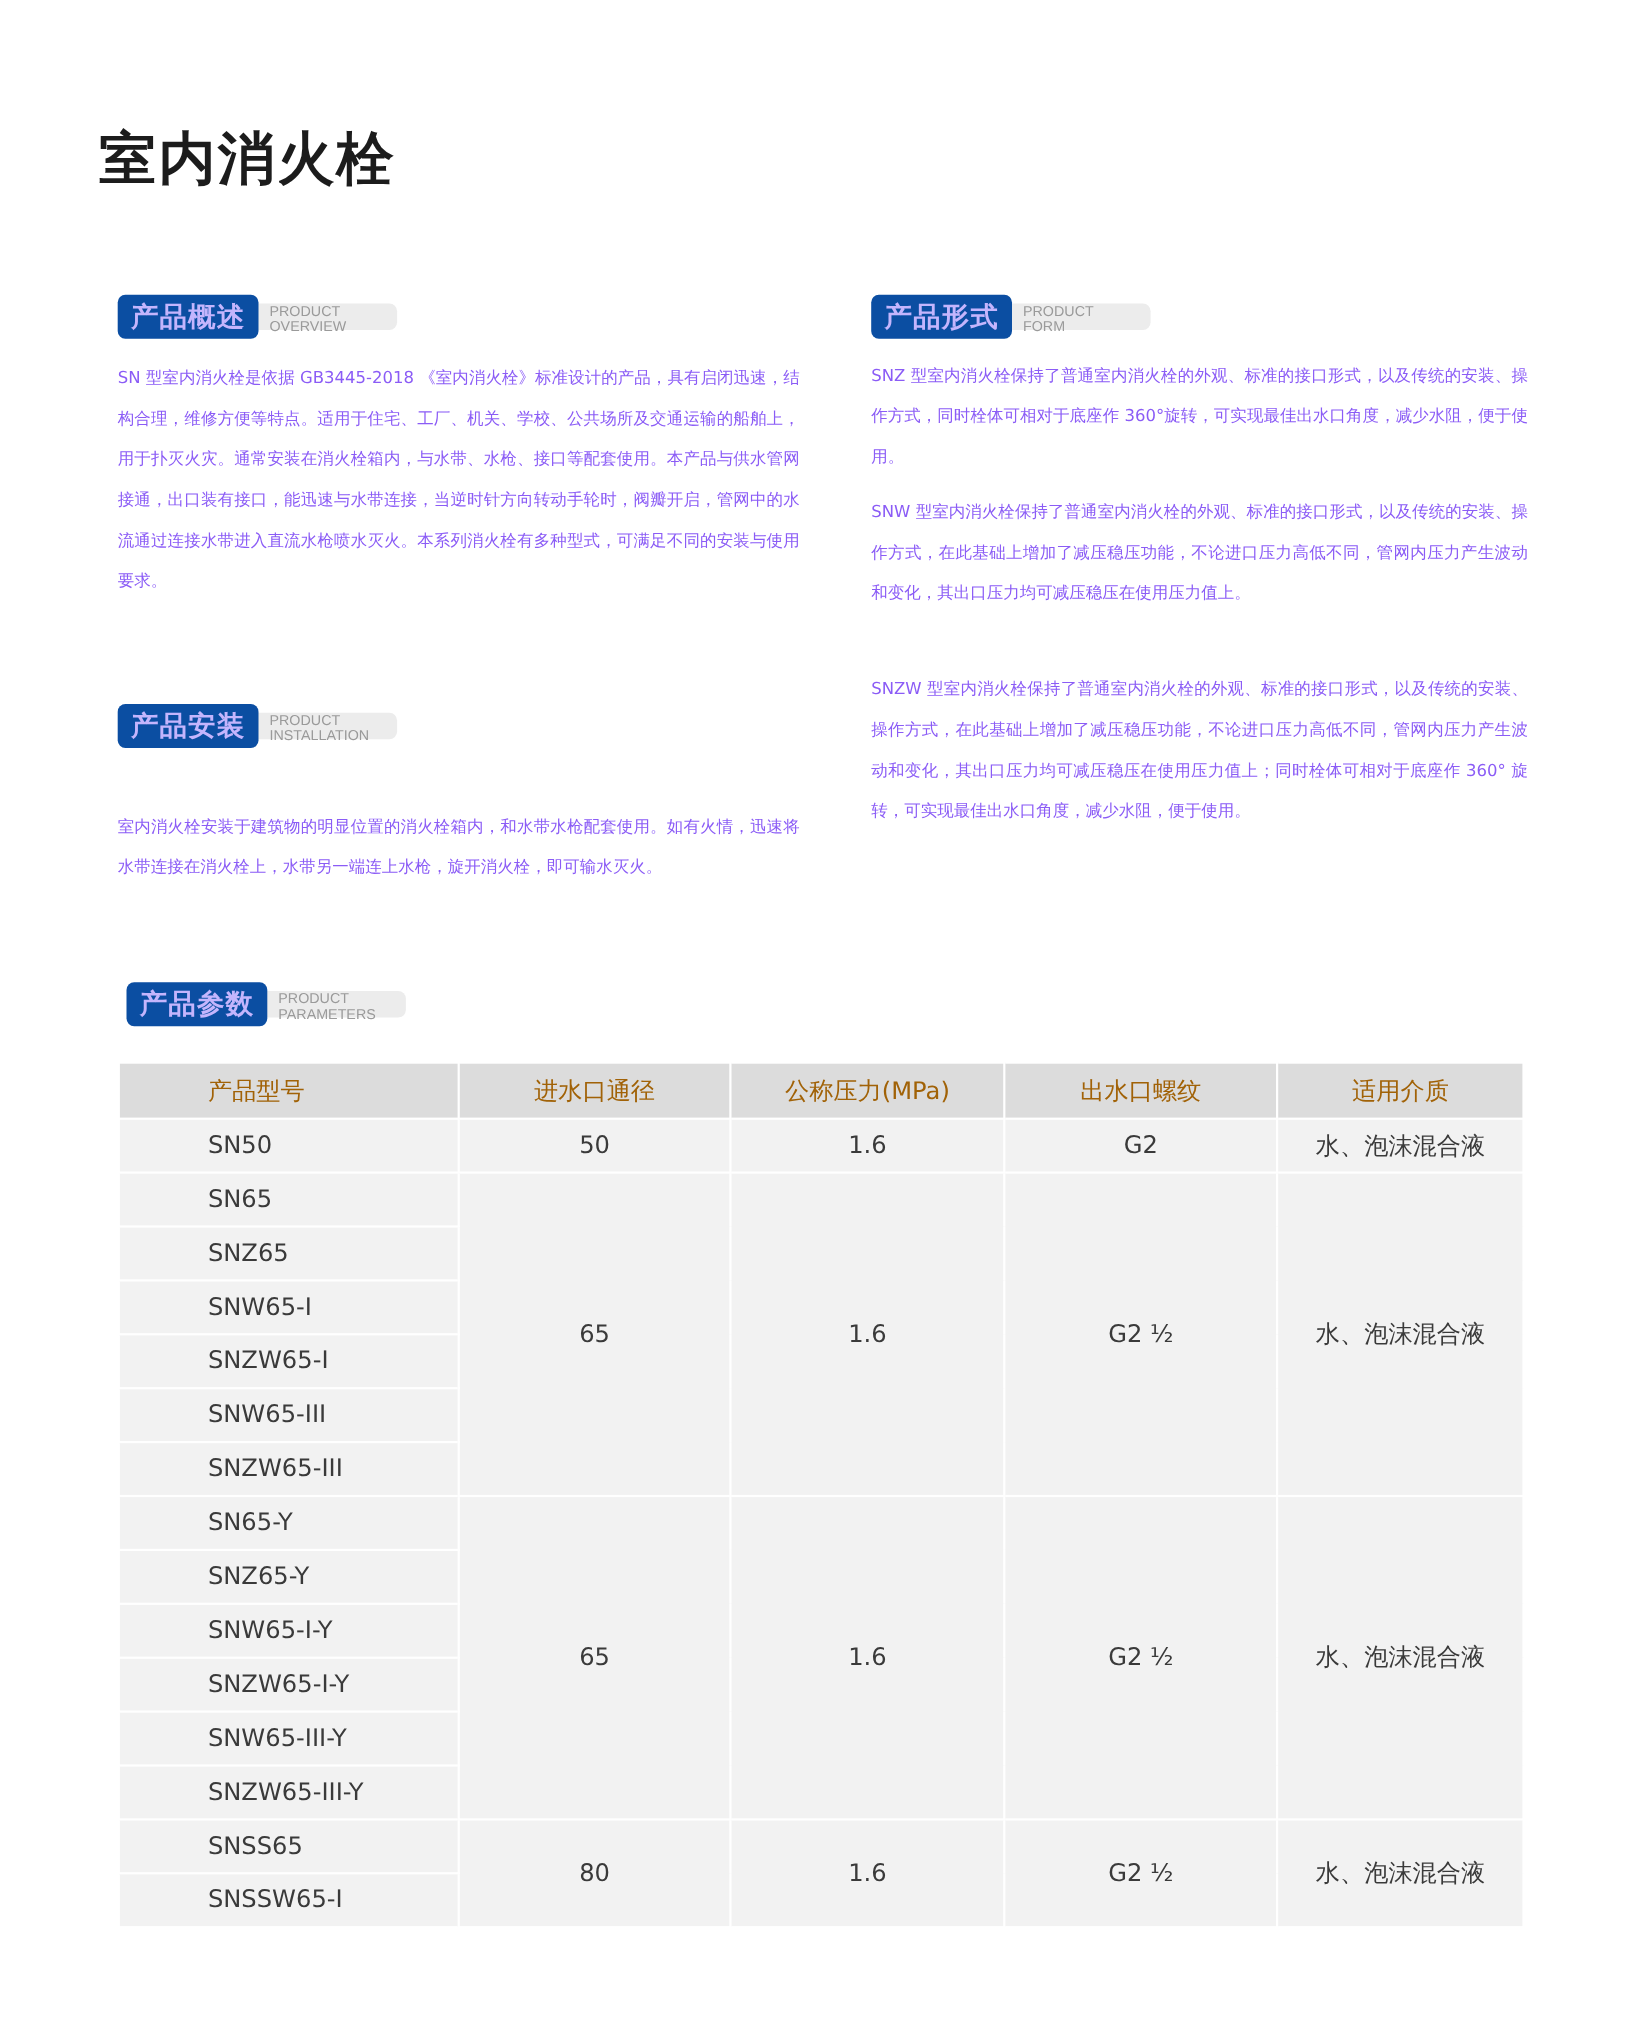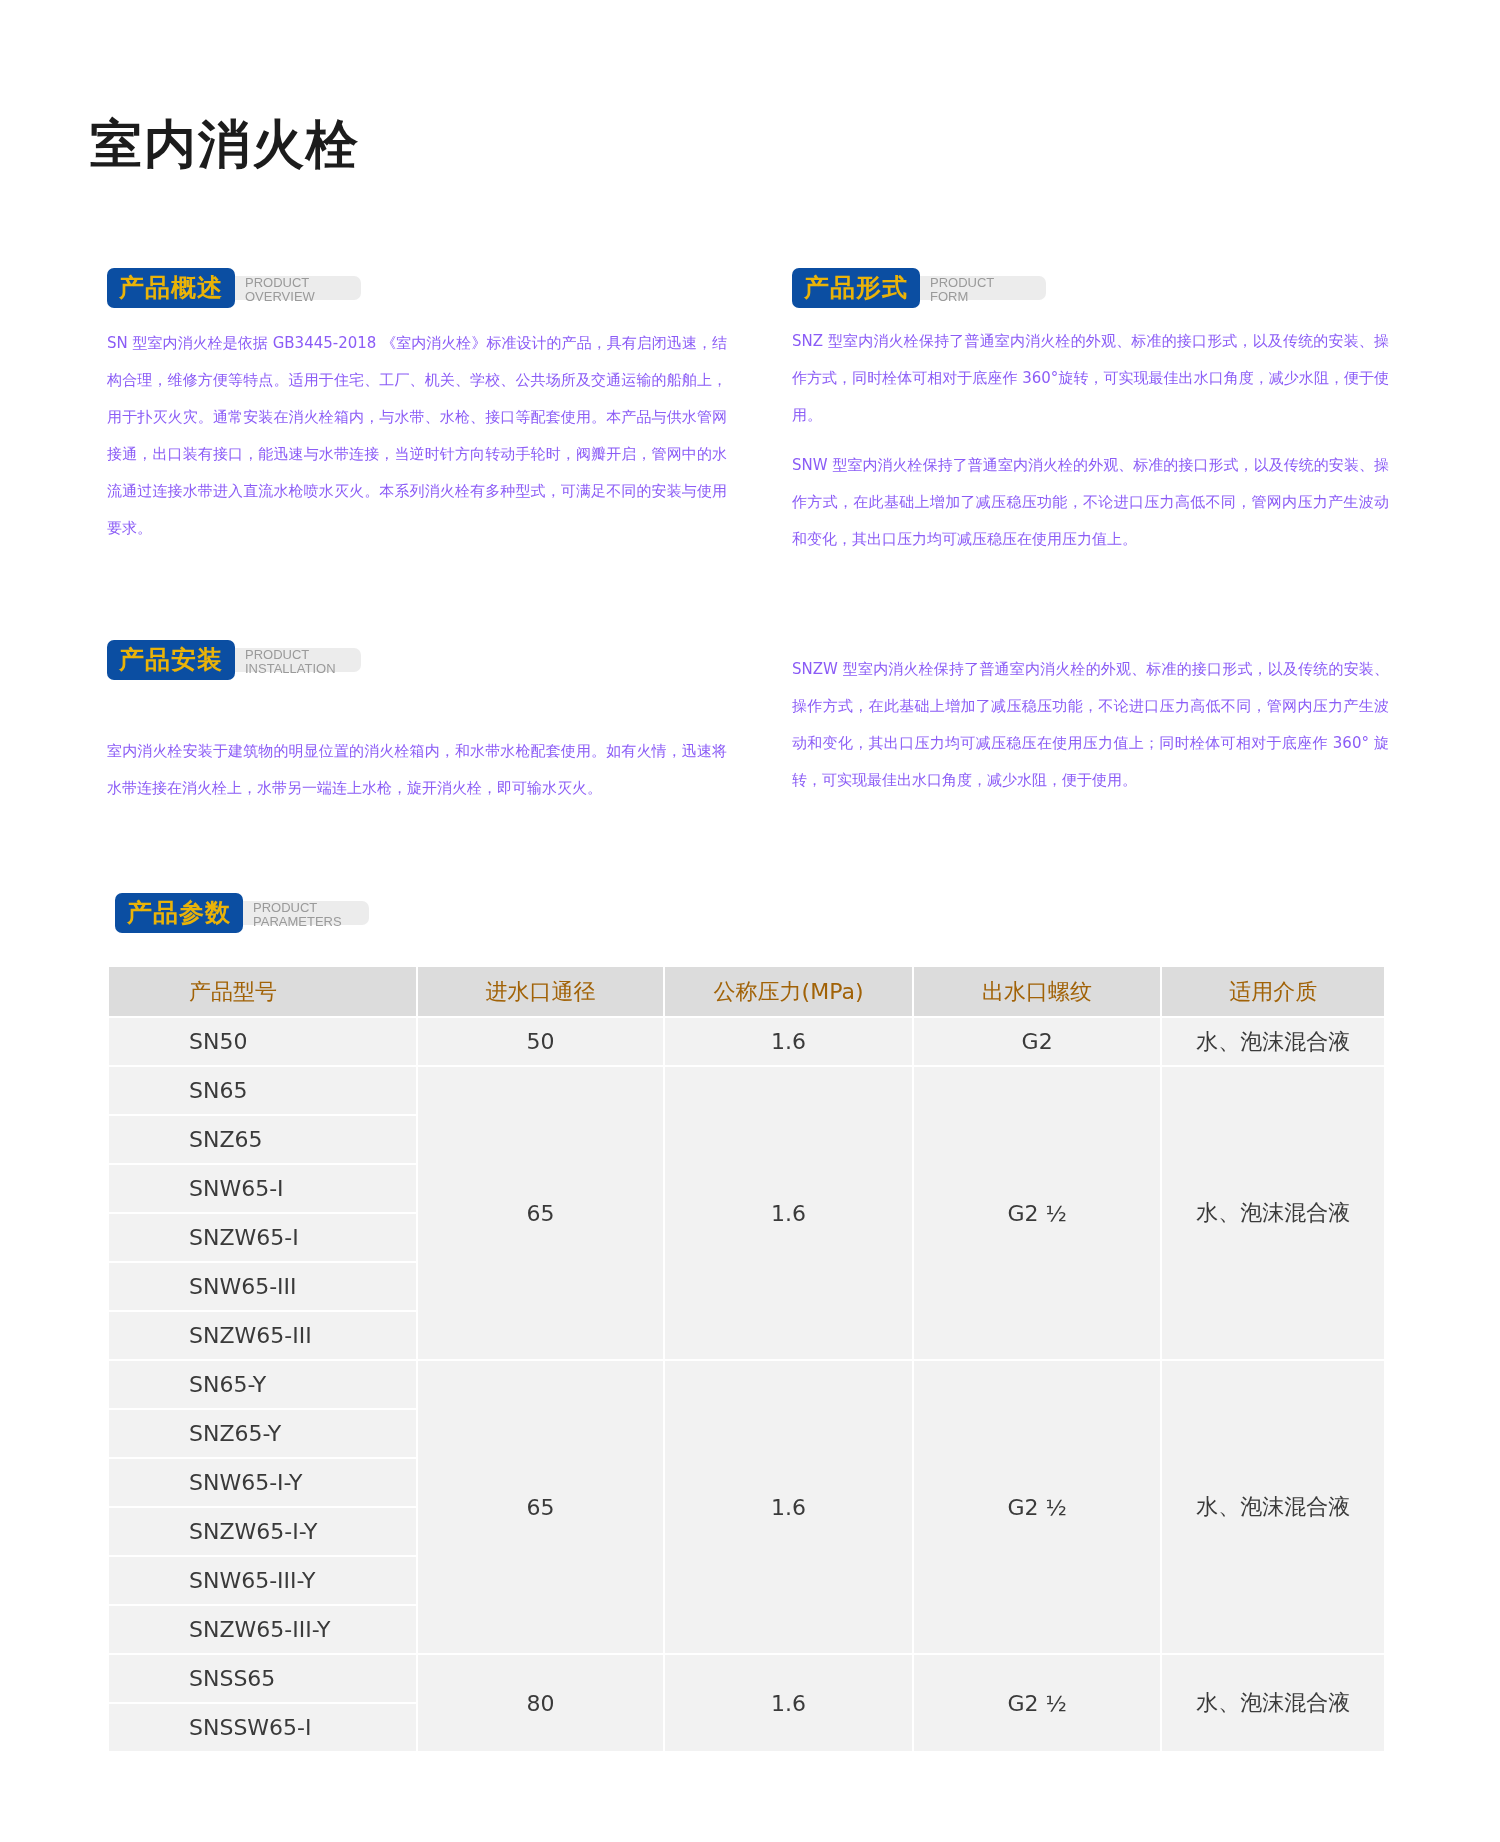--- a/index.html
+++ b/index.html
@@ -1,21 +1,21 @@
 <!DOCTYPE html>
 <html><head>
 <meta charset="utf-8">
 <style>
   html, body { margin:0; padding:0; background:#ffffff; }
   body { width:1500px; height:1842px; position:relative; overflow:hidden;
          font-family:"DejaVu Sans","Liberation Sans",sans-serif; color:#3a3a3a; }
   .page-title { position:absolute; left:90px; top:110px; font-size:52px; font-weight:bold;
                 color:#1c1c1c; letter-spacing:2px; margin:0; }
   .badge { position:absolute; display:flex; align-items:center; height:40px; }
-  .badge-cn { background:#0b4ea2; color:#eab308; font-weight:bold; font-size:25px; height:40px;
+  .badge-cn { background:#0b4ea2; color:#c4b5fd; font-weight:bold; font-size:25px; height:40px;
               line-height:40px; padding:0 12px; border-radius:7px; position:relative; z-index:2;
               letter-spacing:1px; }
   .badge-en { background:#ececec; color:#9a9a9a; font-size:13px; line-height:14px; height:24px;
               box-sizing:border-box; padding:4px 12px 0 16px; margin-left:-6px; border-radius:0 7px 7px 0;
               width:132px; font-family:"Liberation Sans",sans-serif; display:flex; flex-direction:column; justify-content:center; }
   .para { position:absolute; font-size:15px; line-height:37px; color:#8b5cf6; margin:0; text-align:justify; }
   .left-col { left:107px; width:620px; }
   .right-col { left:792px; width:597px; }
   table.spec { position:absolute; left:107px; top:965px; width:1279px; border-collapse:collapse;
                font-size:22px; color:#3a3a3a; font-family:"DejaVu Sans","Liberation Sans",sans-serif; }
@@ -52,21 +52,21 @@
 
 <div class="badge" style="left:792px; top:268px;">
   <span class="badge-cn">产品形式</span>
   <span class="badge-en">
     <span>PRODUCT</span>
     <span>FORM</span>
   </span>
 </div>
 <p class="para right-col" style="top:323px;">SNZ 型室内消火栓保持了普通室内消火栓的外观、标准的接口形式，以及传统的安装、操作方式，同时栓体可相对于底座作 360°旋转，可实现最佳出水口角度，减少水阻，便于使用。</p>
 <p class="para right-col" style="top:447px;">SNW 型室内消火栓保持了普通室内消火栓的外观、标准的接口形式，以及传统的安装、操作方式，在此基础上增加了减压稳压功能，不论进口压力高低不同，管网内压力产生波动和变化，其出口压力均可减压稳压在使用压力值上。</p>
-<p class="para right-col" style="top:608px;margin-top:43px;">SNZW 型室内消火栓保持了普通室内消火栓的外观、标准的接口形式，以及传统的安装、操作方式，在此基础上增加了减压稳压功能，不论进口压力高低不同，管网内压力产生波动和变化，其出口压力均可减压稳压在使用压力值上；同时栓体可相对于底座作 360° 旋转，可实现最佳出水口角度，减少水阻，便于使用。</p>
+<p class="para right-col" style="top:608px;">SNZW 型室内消火栓保持了普通室内消火栓的外观、标准的接口形式，以及传统的安装、操作方式，在此基础上增加了减压稳压功能，不论进口压力高低不同，管网内压力产生波动和变化，其出口压力均可减压稳压在使用压力值上；同时栓体可相对于底座作 360° 旋转，可实现最佳出水口角度，减少水阻，便于使用。</p>
 
 <div class="badge" style="left:115px; top:893px;">
   <span class="badge-cn">产品参数</span>
   <span class="badge-en">
     <span>PRODUCT</span>
     <span>PARAMETERS</span>
   </span>
 </div>
 
 <table class="spec">

